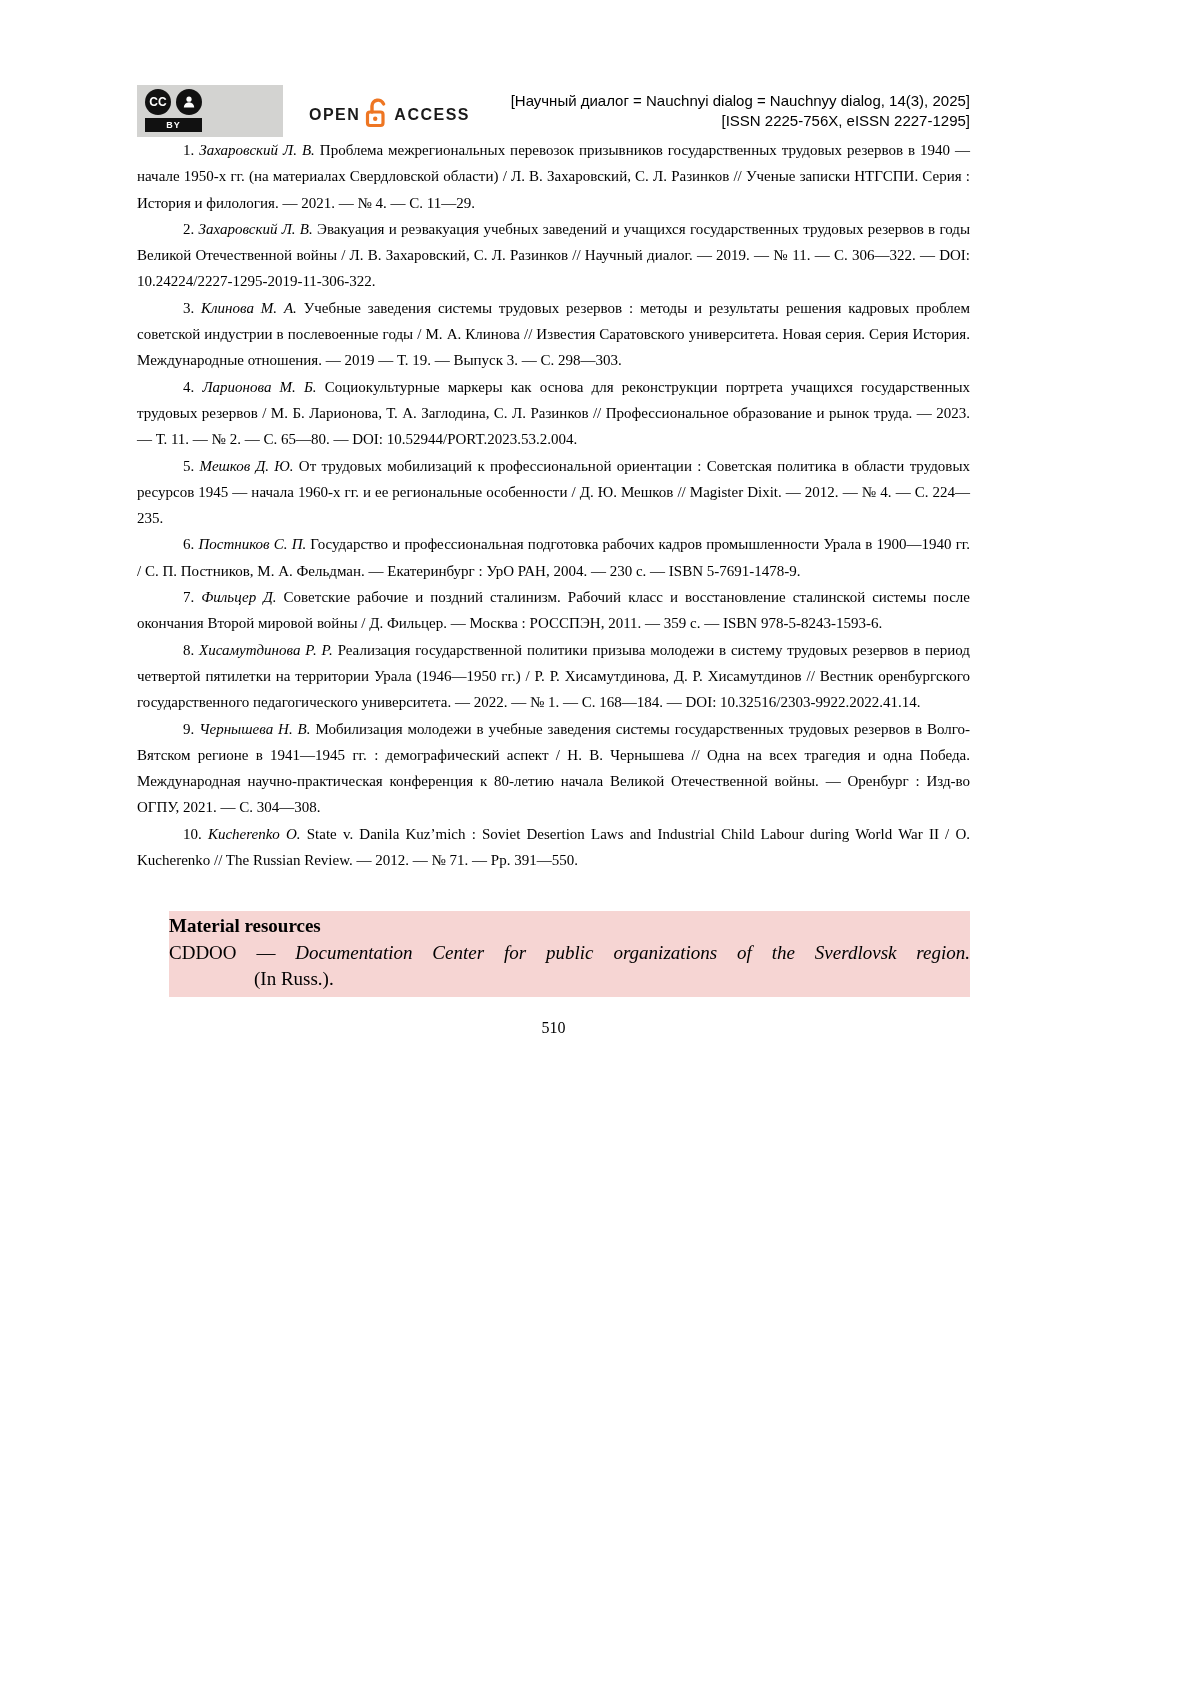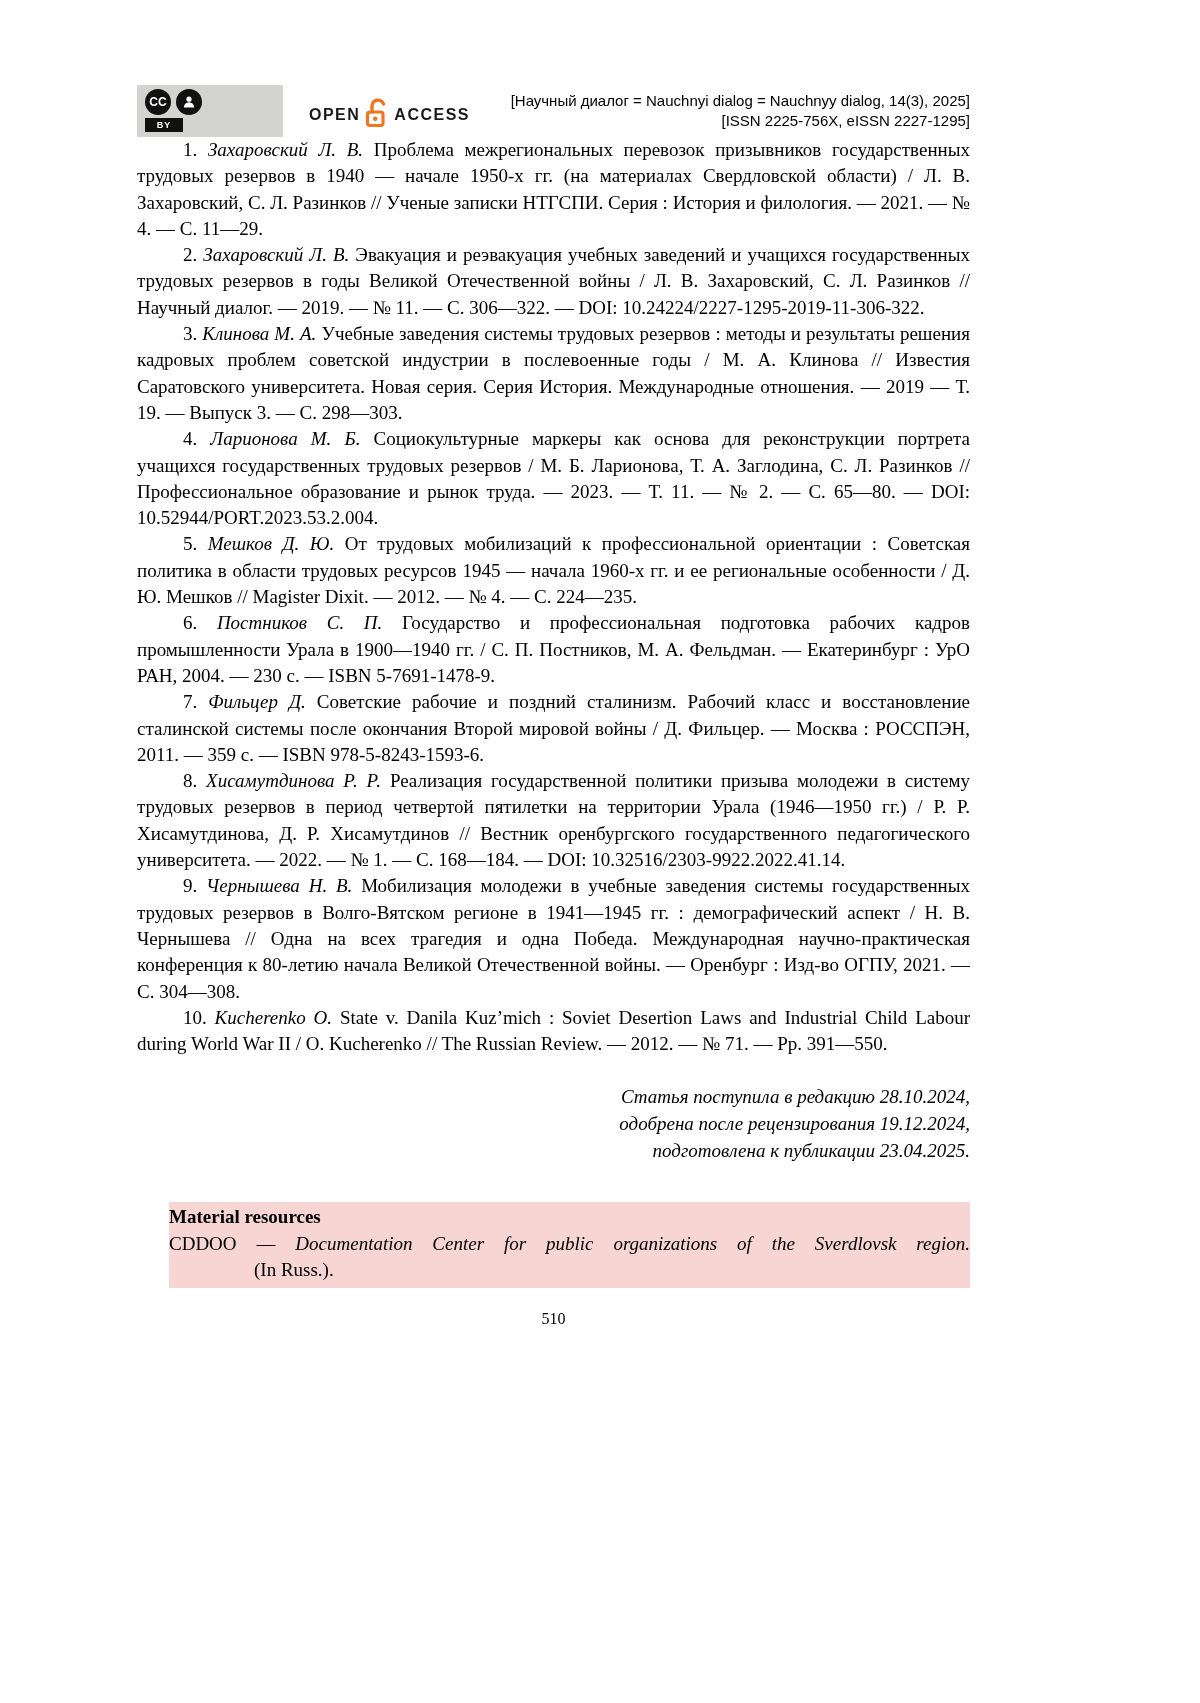--- a/index.html
+++ b/index.html
@@ -34,21 +34,21 @@
   .cc-circles { display:flex; gap:5px; }
   .cc-circle {
     width:26px; height:26px; border-radius:50%;
     background:#111111;
     display:flex; align-items:center; justify-content:center;
     color:#ffffff; font-family:"Liberation Sans", sans-serif;
     font-weight:bold; font-size:12px;
   }
   .cc-by-strip {
     margin-top:3px;
-    width:38px; height:14px;
+    width:57px; height:14px;
     background:#111111;
     color:#ffffff;
     font-family:"Liberation Sans", sans-serif;
     font-size:9px; font-weight:bold;
     display:flex; align-items:center; justify-content:center;
     letter-spacing:1px;
   }
   .oa { display:flex; align-items:center; gap:5px; padding-top:12px; }
   .oa-word {
     font-family:"Liberation Sans", sans-serif;
@@ -65,21 +65,21 @@
 
   
   .section-title {
     text-align:center;
     font-weight:bold;
     font-size:20px;
     margin-top:28px;
     margin-bottom:6px;
   }
   .ref {
-    font-size:19px;
+    font-size:15px;
     line-height:26.3px;
     text-align:justify;
     text-indent:46px;
   }
   .ref-author { font-style:italic; }
 
   .submission {
     margin-top:26px;
     text-align:right;
     font-style:italic;
@@ -151,25 +151,20 @@
   <p class="ref"><span>2.</span> <span class="ref-author">Захаровский Л. В.</span> <span>Эвакуация и реэвакуация учебных заведений и учащихся государственных трудовых резервов в годы Великой Отечественной войны / Л. В. Захаровский, С. Л. Разинков // Научный диалог. — 2019. — № 11. — С. 306—322. — DOI: 10.24224/2227-1295-2019-11-306-322.</span></p>
   <p class="ref"><span>3.</span> <span class="ref-author">Клинова М. А.</span> <span>Учебные заведения системы трудовых резервов : методы и результаты решения кадровых проблем советской индустрии в послевоенные годы / М. А. Клинова // Известия Саратовского университета. Новая серия. Серия История. Международные отношения. — 2019 — Т. 19. — Выпуск 3. — С. 298—303.</span></p>
   <p class="ref"><span>4.</span> <span class="ref-author">Ларионова М. Б.</span> <span>Социокультурные маркеры как основа для реконструкции портрета учащихся государственных трудовых резервов / М. Б. Ларионова, Т. А. Заглодина, С. Л. Разинков // Профессиональное образование и рынок труда. — 2023. — Т. 11. — № 2. — С. 65—80. — DOI: 10.52944/PORT.2023.53.2.004.</span></p>
   <p class="ref"><span>5.</span> <span class="ref-author">Мешков Д. Ю.</span> <span>От трудовых мобилизаций к профессиональной ориентации : Советская политика в области трудовых ресурсов 1945 — начала 1960-х гг. и ее региональные особенности / Д. Ю. Мешков // Magister Dixit. — 2012. — № 4. — С. 224—235.</span></p>
   <p class="ref"><span>6.</span> <span class="ref-author">Постников С. П.</span> <span>Государство и профессиональная подготовка рабочих кадров промышленности Урала в 1900—1940 гг. / С. П. Постников, М. А. Фельдман. — Екатеринбург : УрО РАН, 2004. — 230 с. — ISBN 5-7691-1478-9.</span></p>
   <p class="ref"><span>7.</span> <span class="ref-author">Фильцер Д.</span> <span>Советские рабочие и поздний сталинизм. Рабочий класс и восстановление сталинской системы после окончания Второй мировой войны / Д. Фильцер. — Москва : РОССПЭН, 2011. — 359 с. — ISBN 978-5-8243-1593-6.</span></p>
   <p class="ref"><span>8.</span> <span class="ref-author">Хисамутдинова Р. Р.</span> <span>Реализация государственной политики призыва молодежи в систему трудовых резервов в период четвертой пятилетки на территории Урала (1946—1950 гг.) / Р. Р. Хисамутдинова, Д. Р. Хисамутдинов // Вестник оренбургского государственного педагогического университета. — 2022. — № 1. — С. 168—184. — DOI: 10.32516/2303-9922.2022.41.14.</span></p>
   <p class="ref"><span>9.</span> <span class="ref-author">Чернышева Н. В.</span> <span>Мобилизация молодежи в учебные заведения системы государственных трудовых резервов в Волго-Вятском регионе в 1941—1945 гг. : демографический аспект / Н. В. Чернышева // Одна на всех трагедия и одна Победа. Международная научно-практическая конференция к 80-летию начала Великой Отечественной войны. — Оренбург : Изд-во ОГПУ, 2021. — С. 304—308.</span></p>
   <p class="ref"><span>10.</span> <span class="ref-author">Kucherenko O.</span> <span>State v. Danila Kuz’mich : Soviet Desertion Laws and Industrial Child Labour during World War II / O. Kucherenko // The Russian Review. — 2012. — № 71. — Pp. 391—550.</span></p>
 
-  <div class="submission">
-    <div>Статья поступила в редакцию 28.10.2024,</div>
-    <div>одобрена после рецензирования 19.12.2024,</div>
-    <div>подготовлена к публикации 23.04.2025.</div>
-  </div>
 
   <div class="mr-block">
     <div class="mr-head">Material resources</div>
     <div class="mr-line1"><span>CDDOO</span><span> — </span><span class="mr-title-italic">Documentation Center for public organizations of the Sverdlovsk region.</span></div>
     <div class="mr-line2">(In Russ.).</div>
   </div>
 
   <div class="page-number">510</div>
 
 </div>

